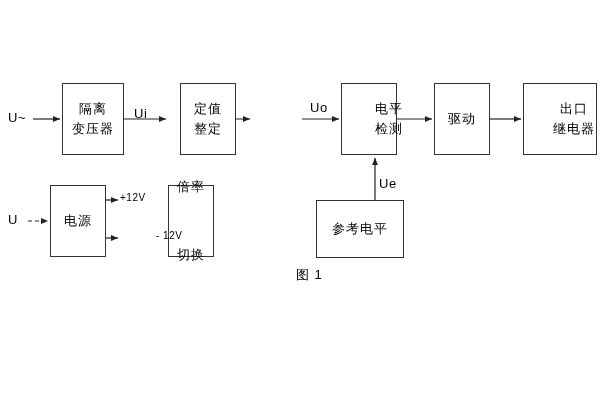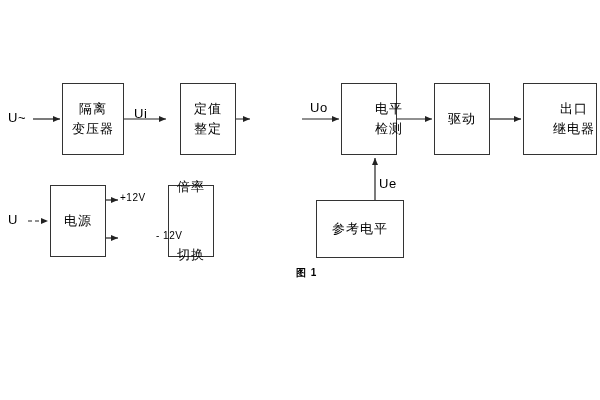--- a/index.html
+++ b/index.html
@@ -29,23 +29,22 @@
   .lbl{
     position:absolute;
     font-size:13px;
     white-space:nowrap;
     letter-spacing:0.5px;
   }
   .lbl.small{font-size:10px;}
   svg#wires{position:absolute;left:0;top:0;width:600px;height:400px;pointer-events:none;}
   .caption{
     position:absolute;
-    font-size:10px;
+    font-size:13px;
     letter-spacing:1px;
-    font-weight:bold;
   }
 </style>
 </head>
 <body>
 
 <div id="stage">
 
   <svg id="wires" viewBox="0 0 600 400">
     <defs>
       <marker id="ah" markerWidth="8" markerHeight="8" refX="7" refY="3" orient="auto" markerUnits="userSpaceOnUse">

